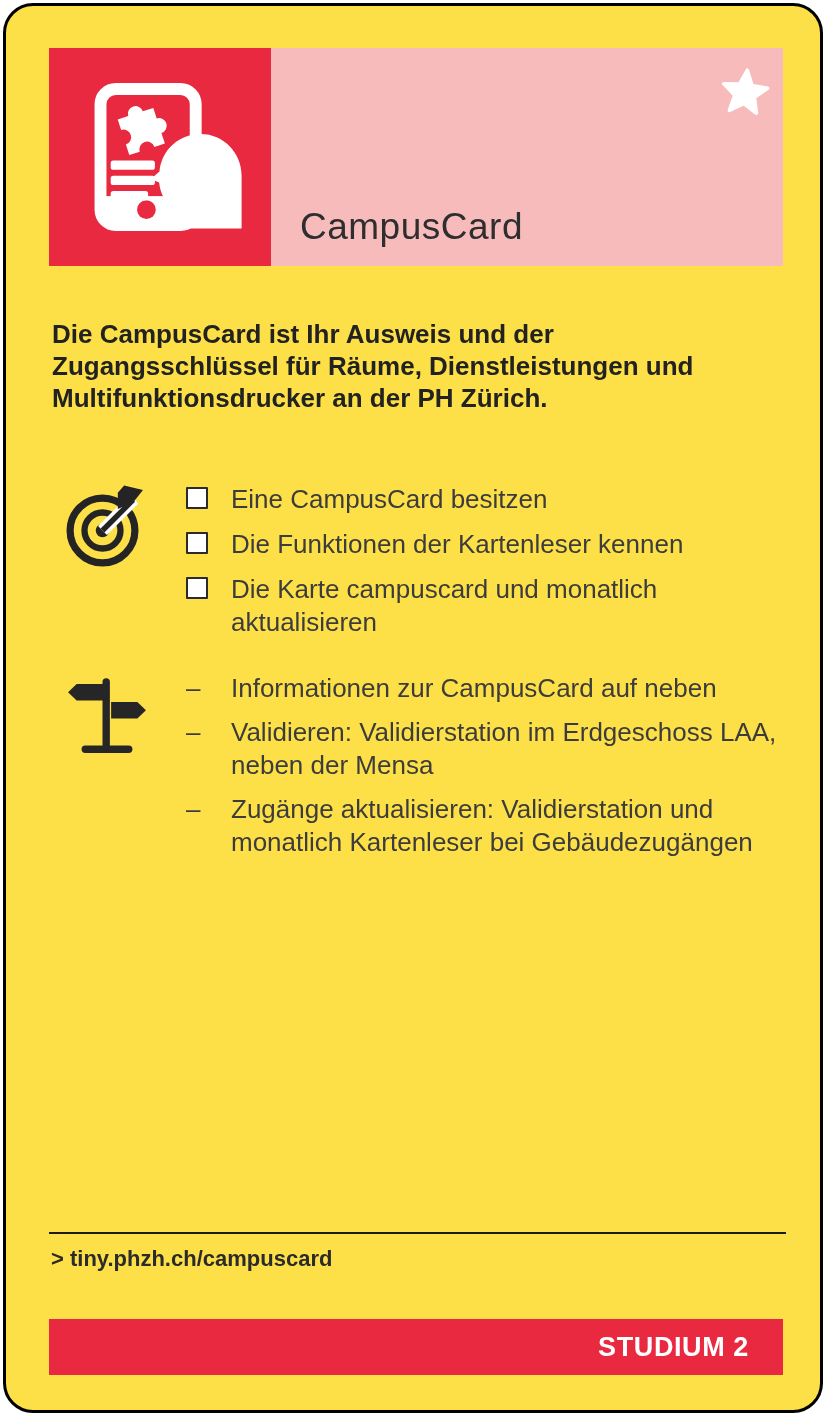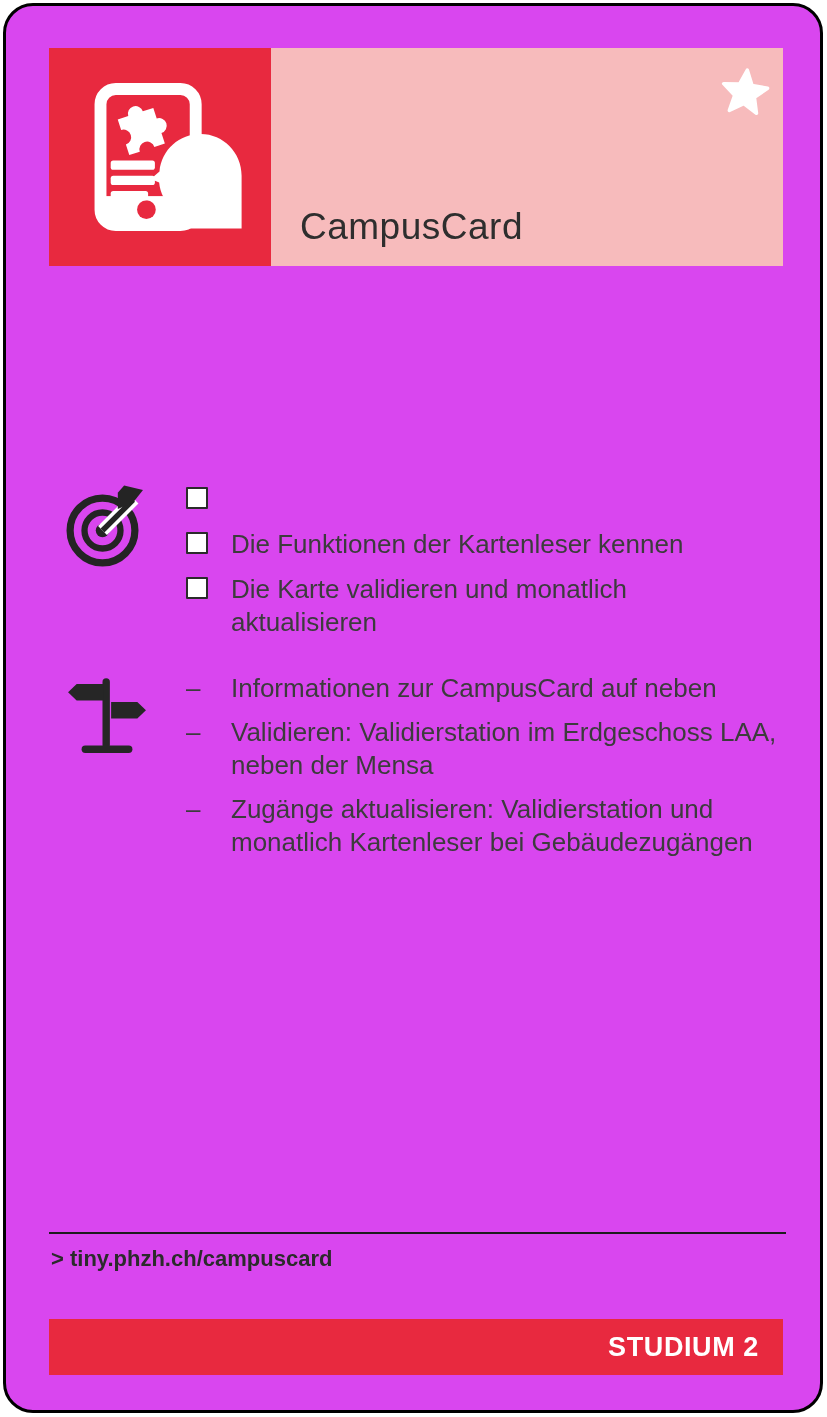--- a/index.html
+++ b/index.html
@@ -2,21 +2,21 @@
 <html><head>
 <meta charset="utf-8">
 <style>
   html,body{margin:0;padding:0;background:#fff;}
   .page{
     position:relative;width:827px;height:1417px;background:#fff;overflow:hidden;
     font-family:"Liberation Sans",sans-serif;color:#2e2e2e;
   }
   .card{
     position:absolute;left:3px;top:3px;right:4px;bottom:4px;
-    border:3px solid #000;border-radius:30px;background:#d946ef;
+    border:3px solid #000;border-radius:30px;background:#fde047;
   }
   
   .header{position:absolute;left:43px;top:42px;width:734px;height:218px;display:flex;}
   .tile{width:222px;height:218px;background:#e8293f;flex:0 0 auto;
         display:flex;align-items:center;justify-content:center;}
   .tile svg{width:170px;height:170px;}
   .banner{flex:1;background:#f7bbbc;position:relative;}
   .banner-title{
     position:absolute;left:29px;bottom:18px;font-size:37px;font-weight:400;
     letter-spacing:0.5px;color:#2e2e2e;
@@ -46,21 +46,21 @@
   
   .rule{position:absolute;left:43px;top:1226px;width:737px;border-top:2px solid #1c1c1c;}
   .shortlink{
     position:absolute;left:45px;top:1240px;font-size:22px;font-weight:700;color:#2b2b2b;
   }
   .footer{
     position:absolute;left:43px;top:1313px;width:734px;height:56px;background:#e8293f;
     display:flex;align-items:center;justify-content:flex-end;
   }
   .footer-label{
-    color:#fff;font-size:27px;font-weight:700;letter-spacing:0.6px;padding-right:24px;
+    color:#fff;font-size:27px;font-weight:700;letter-spacing:0.6px;padding-right:34px;
   }
 </style>
 </head>
 <body>
 
 <div class="page">
   <div class="card">
 
     <div class="header">
       <div class="tile">
@@ -82,41 +82,43 @@
       </div>
       <div class="banner">
         <svg class="star" viewBox="0 0 24 24">
           <polygon points="12,1.8 14.9,8.6 22.2,9.2 16.6,14 18.3,21.2 12,17.4 5.7,21.2 7.4,14 1.8,9.2 9.1,8.6" fill="#fff" stroke="#fff" stroke-width="1.6" stroke-linejoin="round" transform="rotate(6 12 12)"></polygon>
         </svg>
         <div class="banner-title">CampusCard</div>
       </div>
     </div>
 
     <div class="intro">
+      <p>Die CampusCard ist Ihr Ausweis und der Zugangsschlüssel für Räume, Dienstleistungen und Multifunktionsdrucker an der PH Zürich.</p>
     </div>
 
     <svg class="sec-icon target" viewBox="0 0 100 100">
       <circle cx="45" cy="55" r="36" fill="none" stroke="#242424" stroke-width="8"></circle>
       <circle cx="45" cy="55" r="20" fill="none" stroke="#242424" stroke-width="7"></circle>
       <circle cx="45" cy="55" r="7.5" fill="#242424"></circle>
       <line x1="45" y1="55" x2="80" y2="20" stroke="#fff" stroke-width="14"></line>
       <line x1="45" y1="55" x2="79" y2="21" stroke="#242424" stroke-width="6"></line>
       <path d="M62,31 L62,13 L69,5 L90,10 L79,24 Z" fill="#242424"></path>
     </svg>
     <div class="list goals">
       <div class="row">
         <span class="marker"><span class="checkbox"></span></span>
+        <span class="label">Eine CampusCard besitzen</span>
       </div>
       <div class="row">
         <span class="marker"><span class="checkbox"></span></span>
         <span class="label">Die Funktionen der Kartenleser kennen</span>
       </div>
       <div class="row">
         <span class="marker"><span class="checkbox"></span></span>
-        <span class="label">Die Karte validieren und monatlich aktualisieren</span>
+        <span class="label">Die Karte campuscard und monatlich aktualisieren</span>
       </div>
     </div>
 
     <svg class="sec-icon signpost" viewBox="0 0 100 100">
       <rect x="44.5" y="4" width="9" height="86" rx="4.5" fill="#262626"></rect>
       <rect x="19" y="86" width="62" height="9" rx="4.5" fill="#262626"></rect>
       <path d="M46,11 H13 L2.5,21 13,31 H46 Z" fill="#262626"></path>
       <path d="M55,33 H87 L97.5,43 87,53 H55 Z" fill="#262626"></path>
     </svg>
     <div class="list directions">

